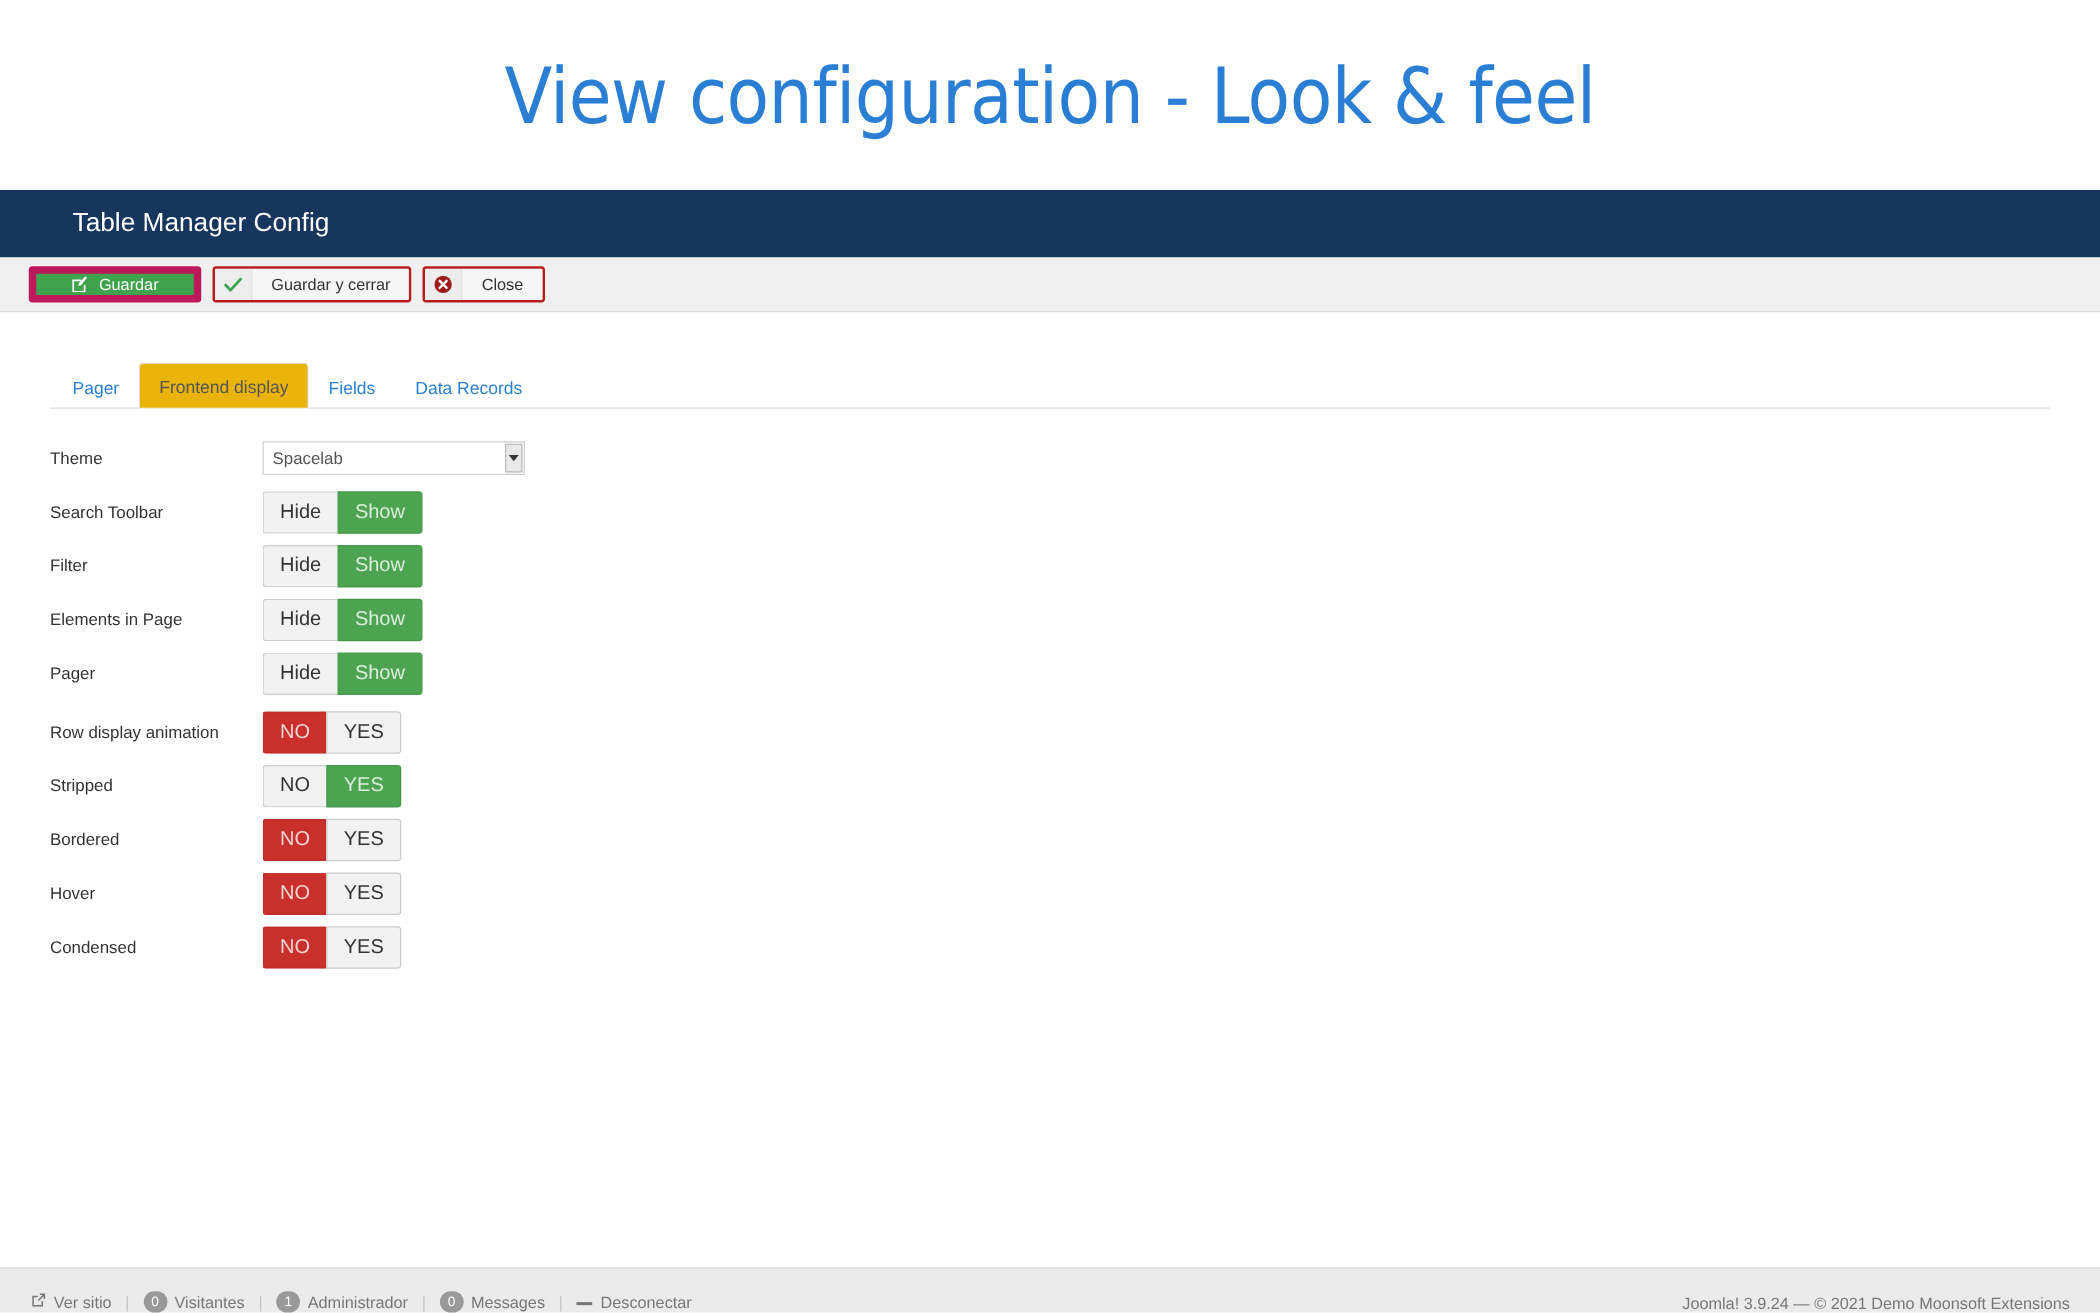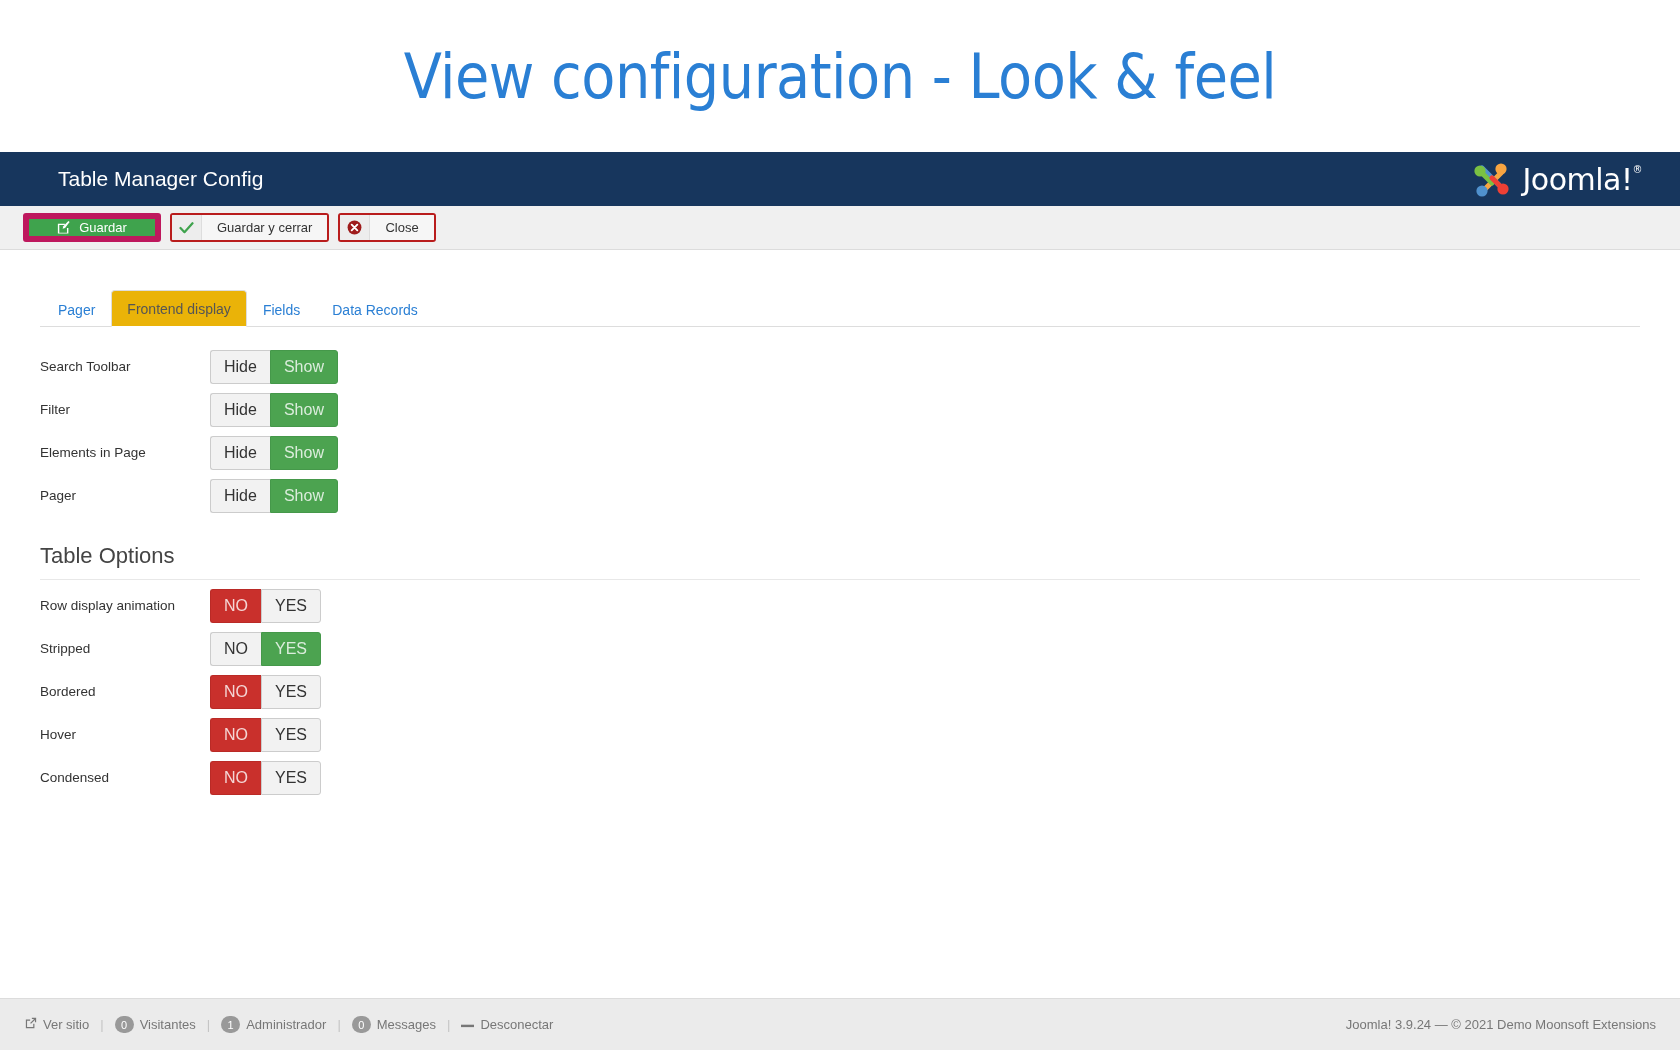--- a/index.html
+++ b/index.html
@@ -238,25 +238,25 @@
     border-bottom: 1px solid #e8e8e8;
   }
   #table-options { margin-top: 4px; }
   #table-options .frow { min-height: 43px; }
 
   
   #footer {
     position: absolute;
     left: 0; bottom: 0;
     width: 1680px;
-    height: 52px;
+    height: 36px;
     background: #ebebeb;
     border-top: 1px solid #dcdcdc;
     display: flex;
-    align-items: center;
+    align-items: flex-end;
     justify-content: space-between;
     padding: 0 18px 0 14px;
     font-size: 13px;
     color: #777;
   }
   #footer-left { display: flex; align-items: center; }
   .fitem {
     display: flex;
     align-items: center;
     gap: 6px;
@@ -282,37 +282,20 @@
 </style>
 </head>
 <body>
 
 <div id="slide-title">
   <span>View configuration - Look &amp; feel</span>
 </div>
 
 <div id="admin-header">
   <div id="admin-title">Table Manager Config</div>
-  <div id="joomla-logo">
-    <svg width="42" height="38" viewBox="0 0 42 38">
-      <g fill="none" stroke-width="5.2" stroke-linecap="round">
-        <path d="M13 30 L24 19 L30 13" stroke="#f9a541"></path>
-        <path d="M11 8 L22 19 L28 25" stroke="#5091cd"></path>
-      </g>
-      <circle cx="9" cy="11" r="5.6" fill="#7ac143"></circle>
-      <circle cx="30" cy="9" r="5.6" fill="#f9a541"></circle>
-      <circle cx="11" cy="31" r="5.6" fill="#5091cd"></circle>
-      <circle cx="32" cy="29" r="5.6" fill="#ee4035"></circle>
-      <path d="M9 11 L21 23" stroke="#7ac143" stroke-width="5.2" stroke-linecap="round" fill="none"></path>
-      <path d="M32 29 L21 18" stroke="#ee4035" stroke-width="5.2" stroke-linecap="round" fill="none"></path>
-    </svg>
-    <div id="joomla-wordmark">
-      <span>Joomla!</span><sup>®</sup>
-    </div>
-  </div>
 </div>
 
 <div id="toolbar">
   <div class="tb-btn primary">
     <svg width="14" height="14" viewBox="0 0 16 16">
       <path d="M1 3 h8 v1.6 H2.6 v8.8 h8.8 V8 H13 v6.4 H1 Z" fill="#ffffff"></path>
       <path d="M14.4 1.2 L13 0 L7.2 6 L6.4 8.8 L9.2 8 Z" fill="#ffffff"></path>
     </svg>
     <span>Guardar</span>
   </div>
@@ -339,20 +322,31 @@
 
   <div id="tabs">
     <div class="tab">Pager</div>
     <div class="tab active">Frontend display</div>
     <div class="tab">Fields</div>
     <div class="tab">Data Records</div>
   </div>
 
   <div id="form">
 
+    <div class="frow">
+      <div class="flabel">Theme</div>
+      <div class="sel-wrap">
+        <select class="theme-select">
+          <option>Spacelab</option>
+        </select>
+        <span class="sel-arrow">
+            <i></i>
+          </span>
+      </div>
+    </div>
 
     <div class="frow">
       <div class="flabel">Search Toolbar</div>
       <div class="btn-group">
         <div class="bg-btn">Hide</div>
         <div class="bg-btn on-green">Show</div>
       </div>
     </div>
 
     <div class="frow">
@@ -373,21 +367,20 @@
 
     <div class="frow">
       <div class="flabel">Pager</div>
       <div class="btn-group">
         <div class="bg-btn">Hide</div>
         <div class="bg-btn on-green">Show</div>
       </div>
     </div>
 
 
-    <div class="section-h">Table Options</div>
 
     <div id="table-options">
 
       <div class="frow">
         <div class="flabel">Row display animation</div>
         <div class="btn-group">
           <div class="bg-btn on-red">NO</div>
           <div class="bg-btn">YES</div>
         </div>
       </div>

